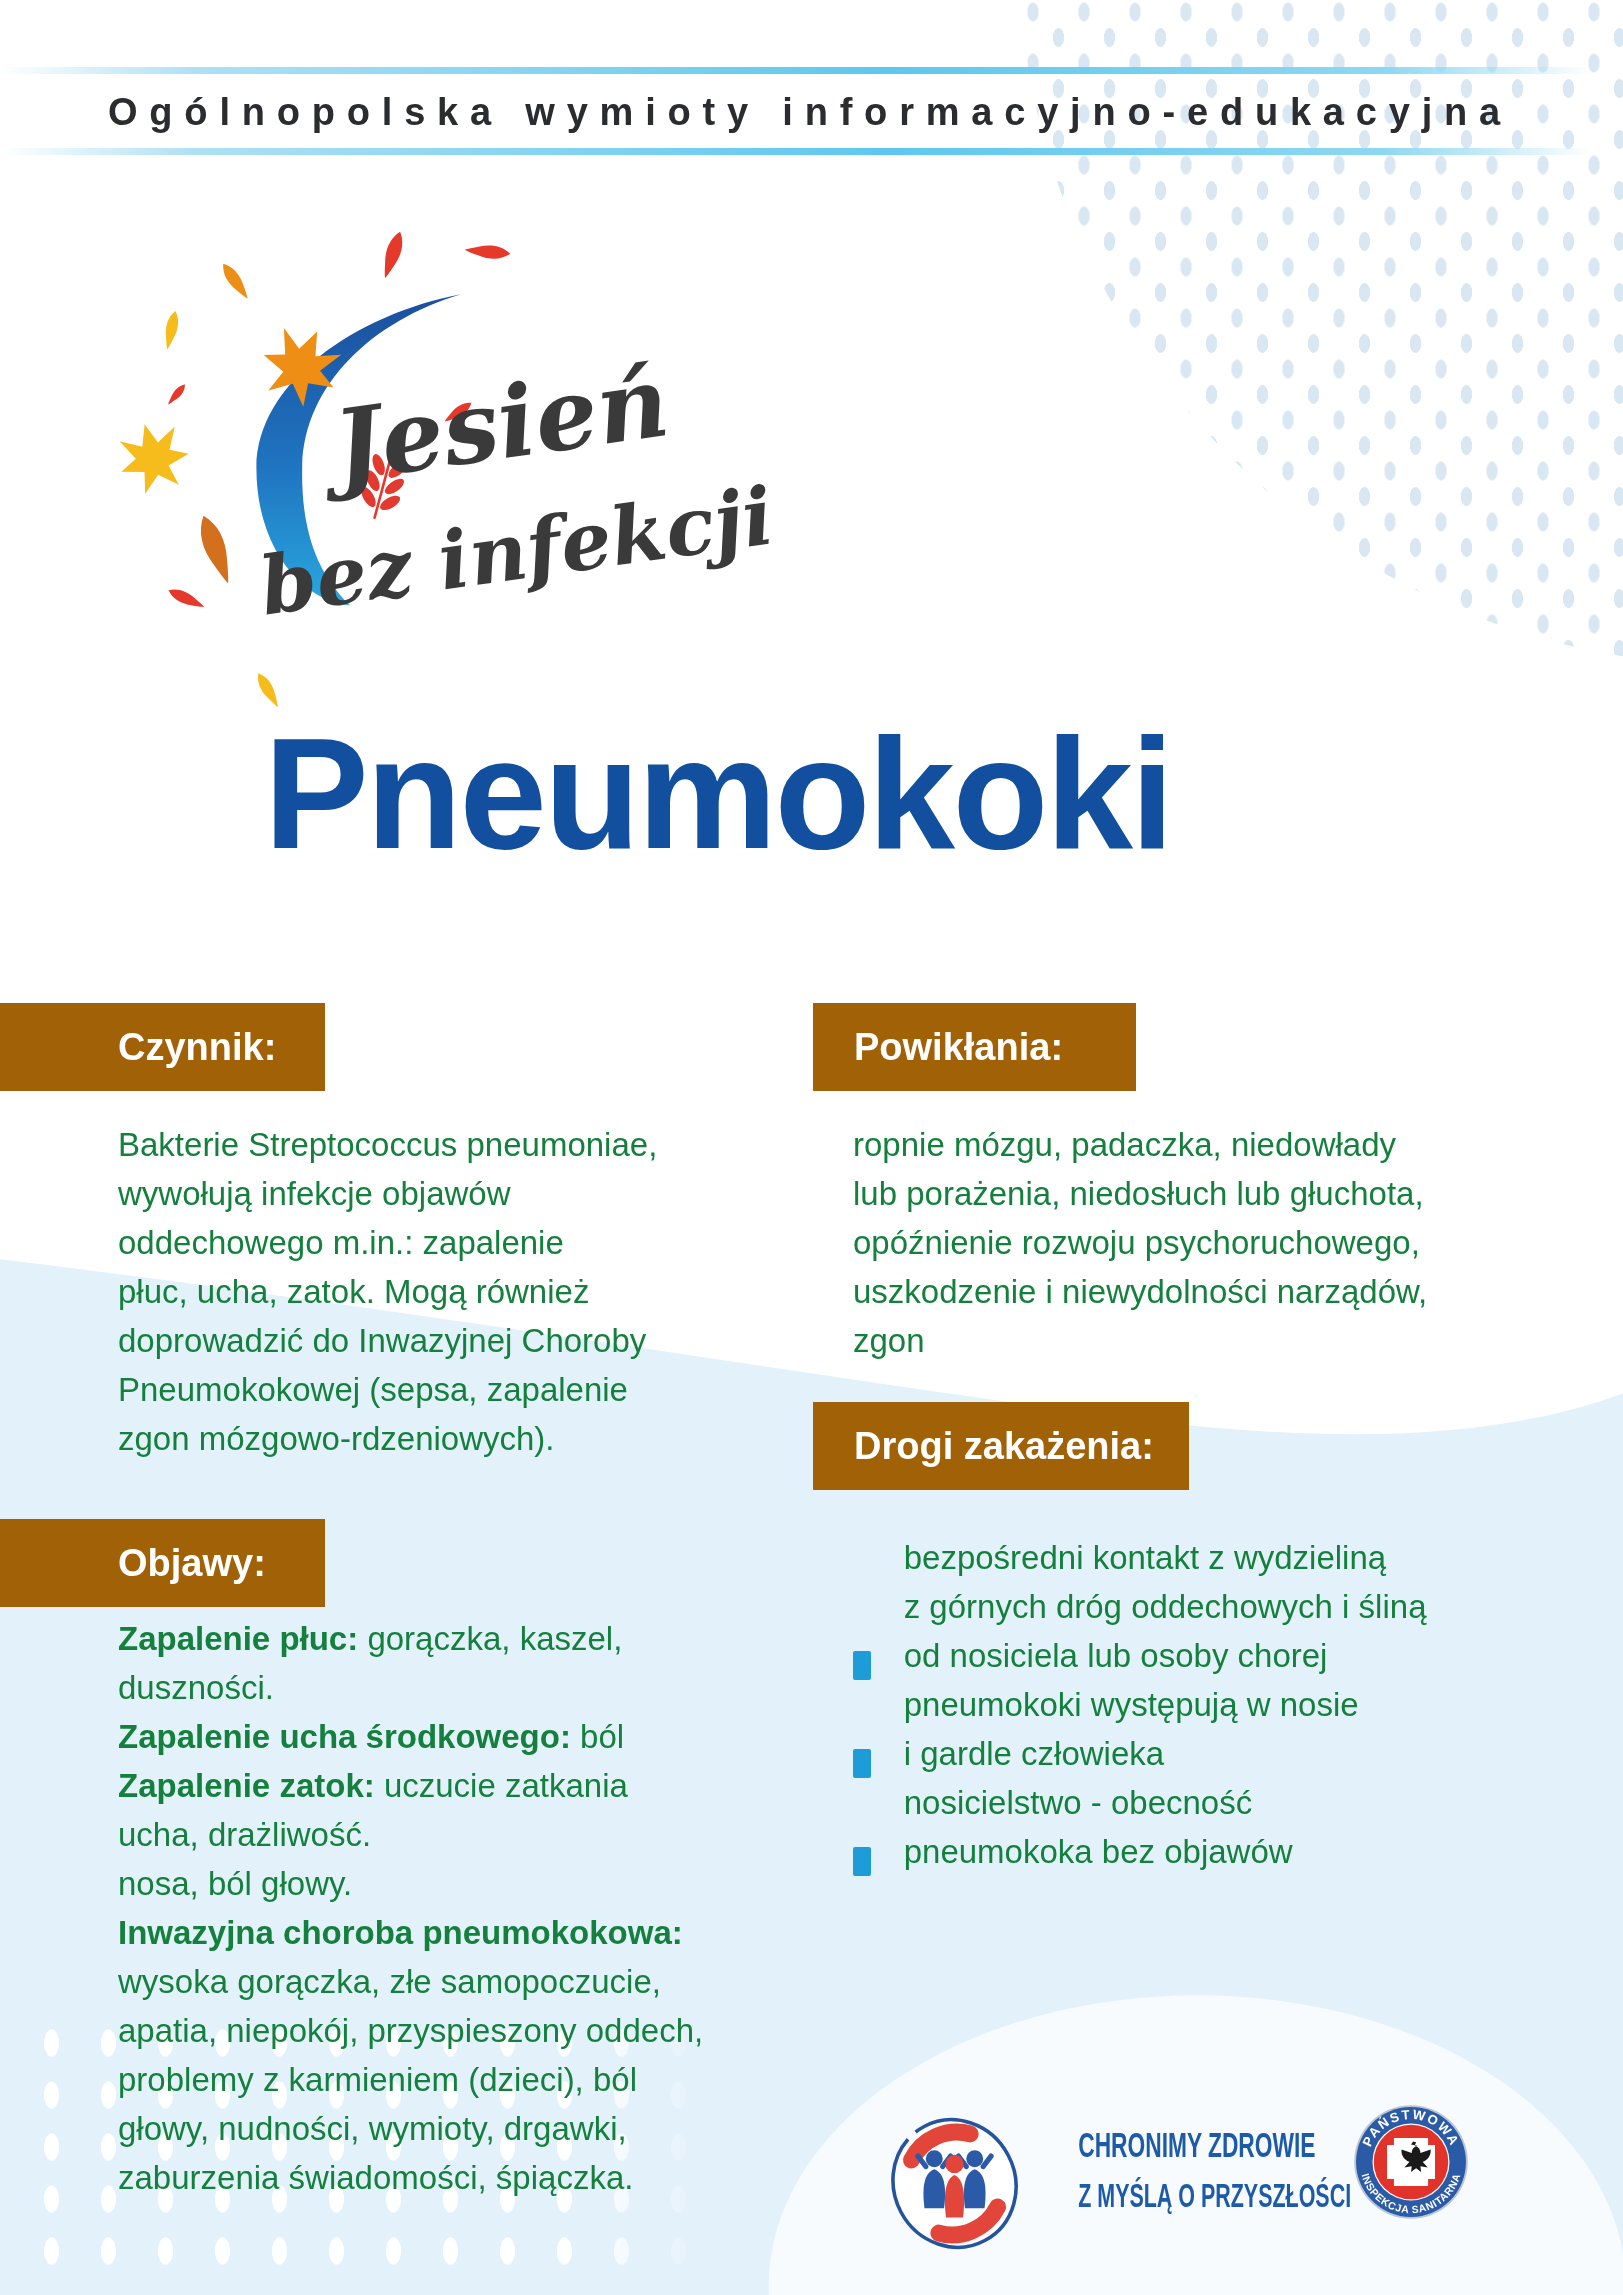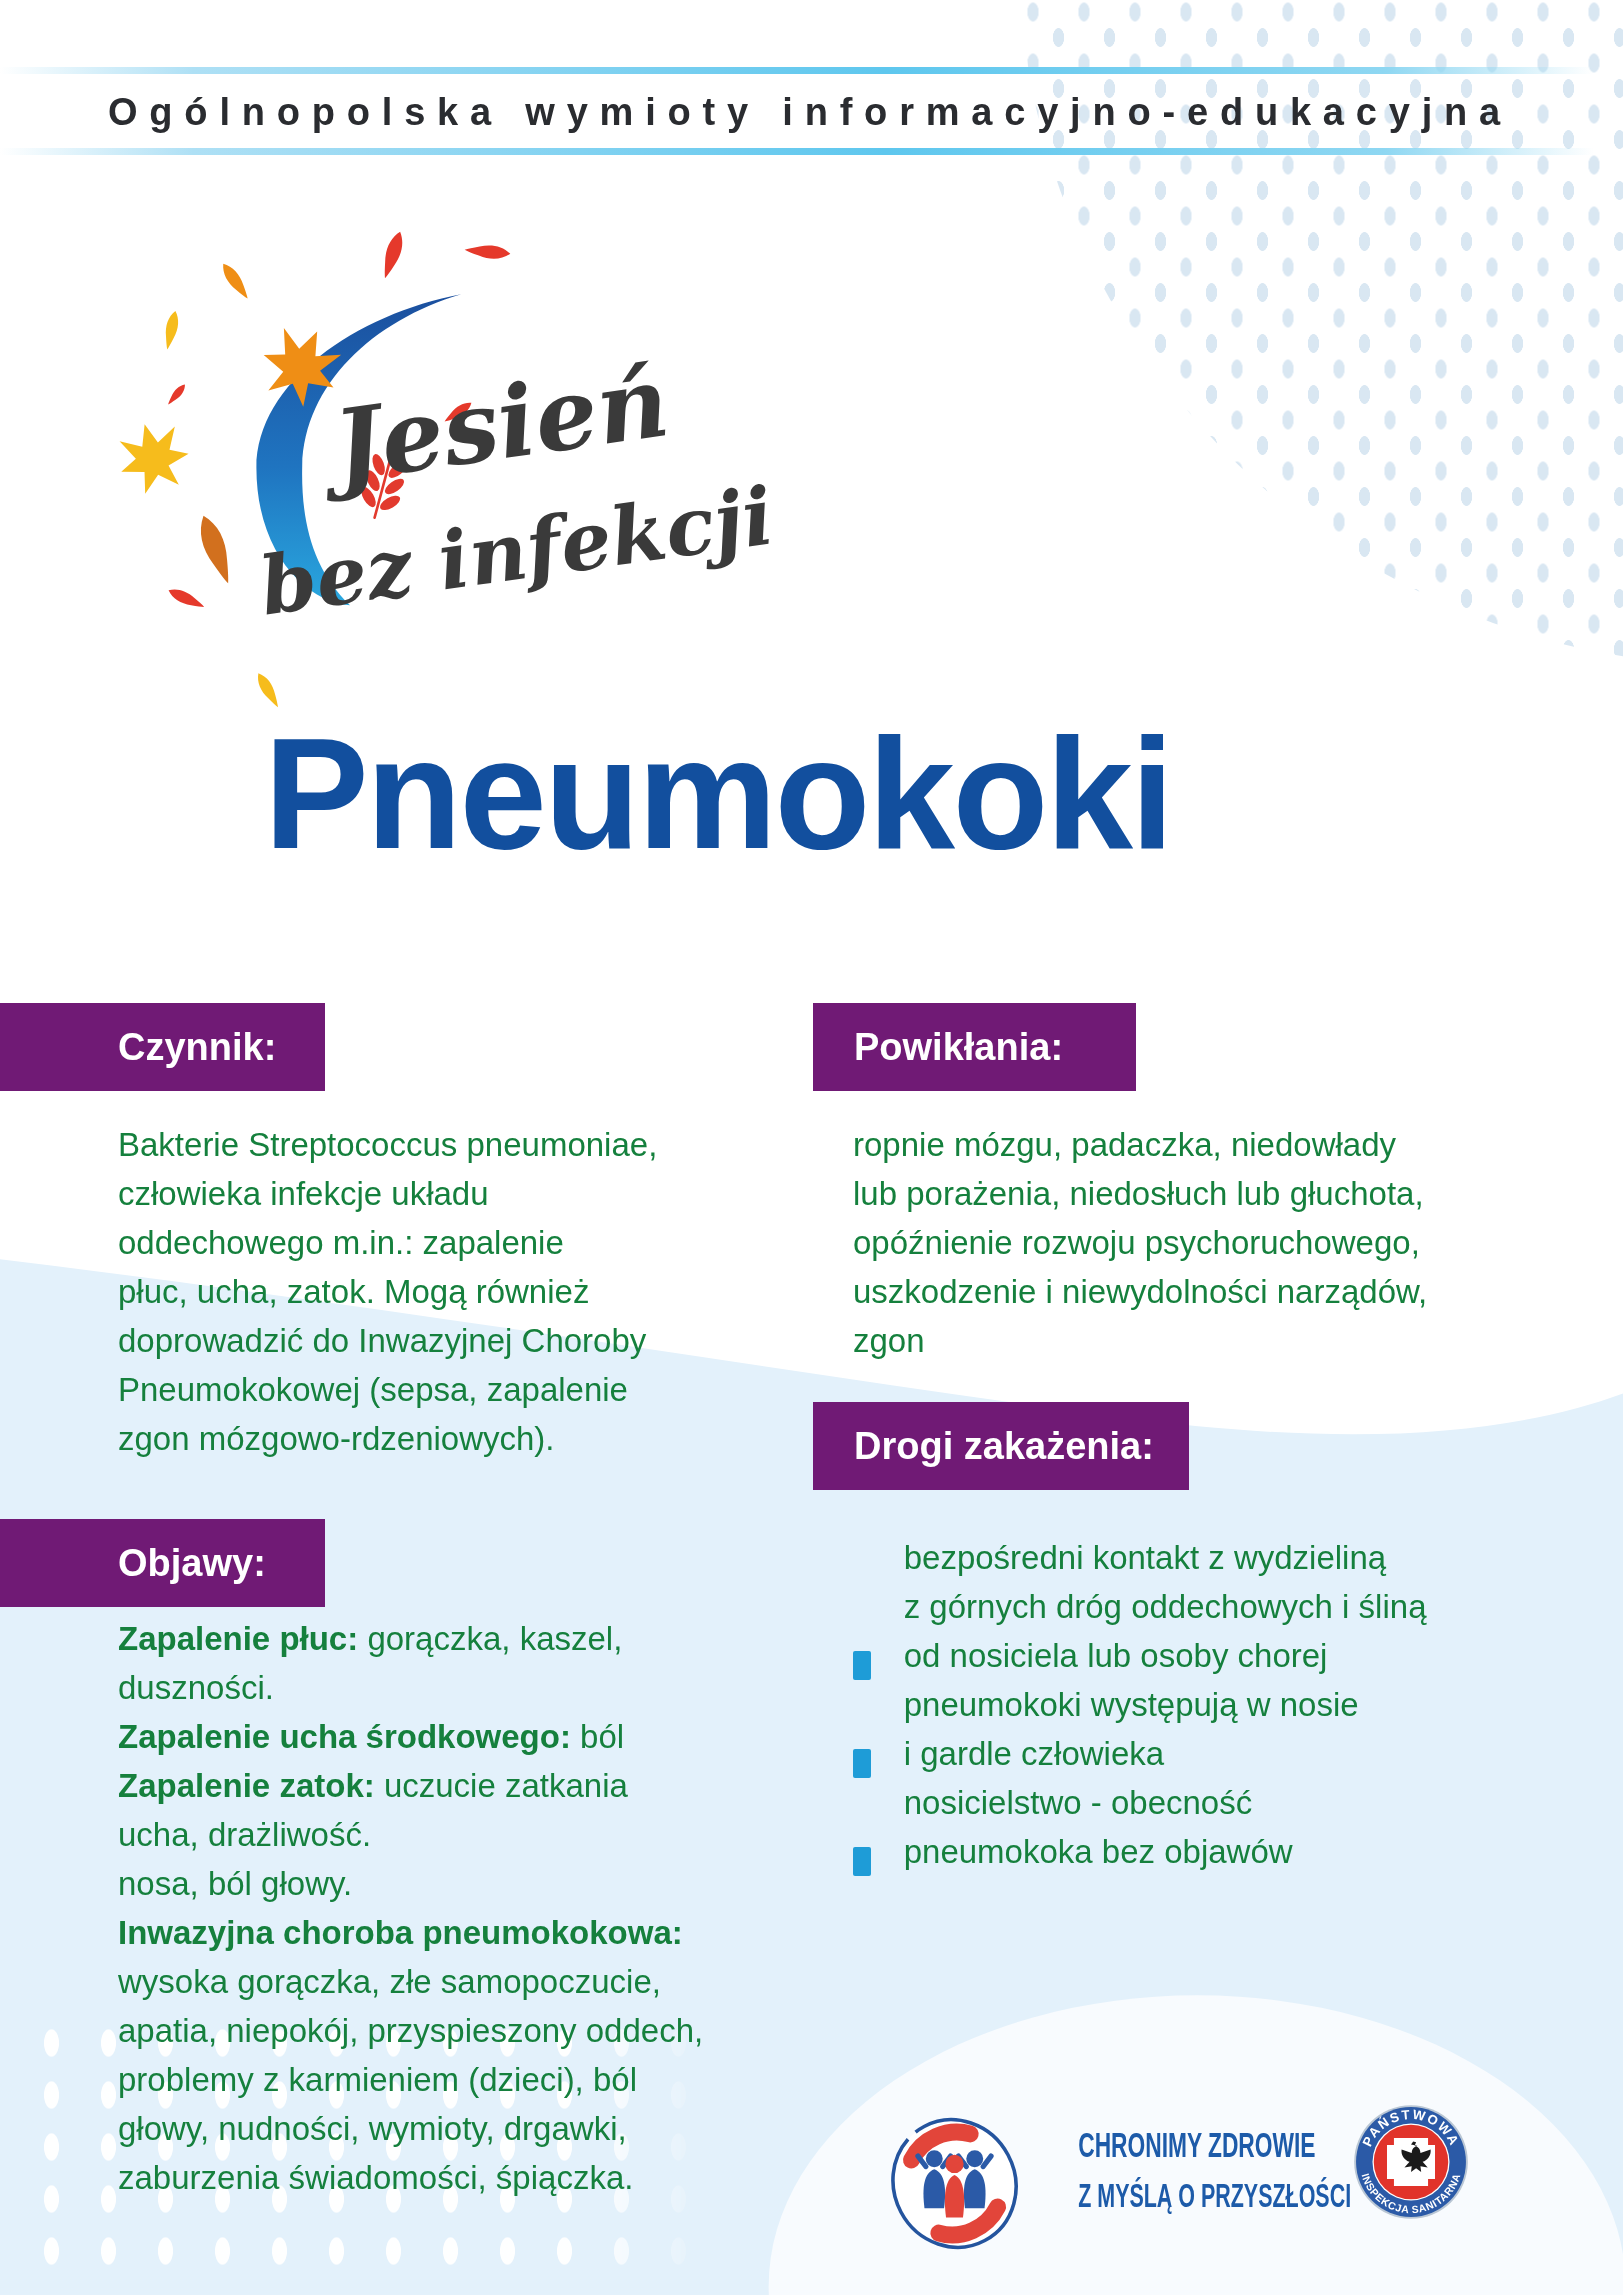--- a/index.html
+++ b/index.html
@@ -31,21 +31,21 @@
 
   
   .logo-wrap{position:absolute;left:98px;top:196px;z-index:2;}
   .logo-script{font-family:"DejaVu Serif", serif;font-style:italic;font-weight:bold;fill:#3a3a3a;}
 
   
   .page-title{position:absolute;left:264px;top:712px;z-index:2;font-size:157px;line-height:164px;
     font-weight:700;letter-spacing:-2.6px;color:#124f9e;white-space:nowrap;}
 
   
-  .secbox{position:absolute;height:88px;line-height:88px;background:#701a75;color:#ffffff;z-index:2;
+  .secbox{position:absolute;height:88px;line-height:88px;background:#a16207;color:#ffffff;z-index:2;
     font-size:38px;font-weight:700;white-space:nowrap;box-sizing:border-box;}
   .box-czynnik{left:0;top:1003px;width:325px;padding-left:118px;}
   .box-objawy{left:0;top:1519px;width:325px;padding-left:118px;}
   .box-powiklania{left:813px;top:1003px;width:323px;padding-left:41px;}
   .box-drogi{left:813px;top:1402px;width:376px;padding-left:41px;}
 
   
   .textblock{position:absolute;z-index:2;}
   .tb-czynnik{left:118px;top:1120px;}
   .tb-objawy{left:118px;top:1614px;}
@@ -128,21 +128,21 @@
 
   <div class="page-title">Pneumokoki</div>
 
   <div class="secbox box-czynnik">Czynnik:</div>
   <div class="secbox box-powiklania">Powikłania:</div>
   <div class="secbox box-objawy">Objawy:</div>
   <div class="secbox box-drogi">Drogi zakażenia:</div>
 
   <div class="textblock tb-czynnik">
       <div class="tline">Bakterie Streptococcus pneumoniae,</div>
-      <div class="tline">człowieka infekcje układu</div>
+      <div class="tline">wywołują infekcje objawów</div>
       <div class="tline">oddechowego m.in.: zapalenie</div>
       <div class="tline">płuc, ucha, zatok. Mogą również</div>
       <div class="tline">doprowadzić do Inwazyjnej Choroby</div>
       <div class="tline">Pneumokokowej (sepsa, zapalenie</div>
       <div class="tline">zgon mózgowo-rdzeniowych).</div>
     </div>
   <div class="textblock tb-powiklania">
       <div class="tline">ropnie mózgu, padaczka, niedowłady</div>
       <div class="tline">lub porażenia, niedosłuch lub głuchota,</div>
       <div class="tline">opóźnienie rozwoju psychoruchowego,</div>

